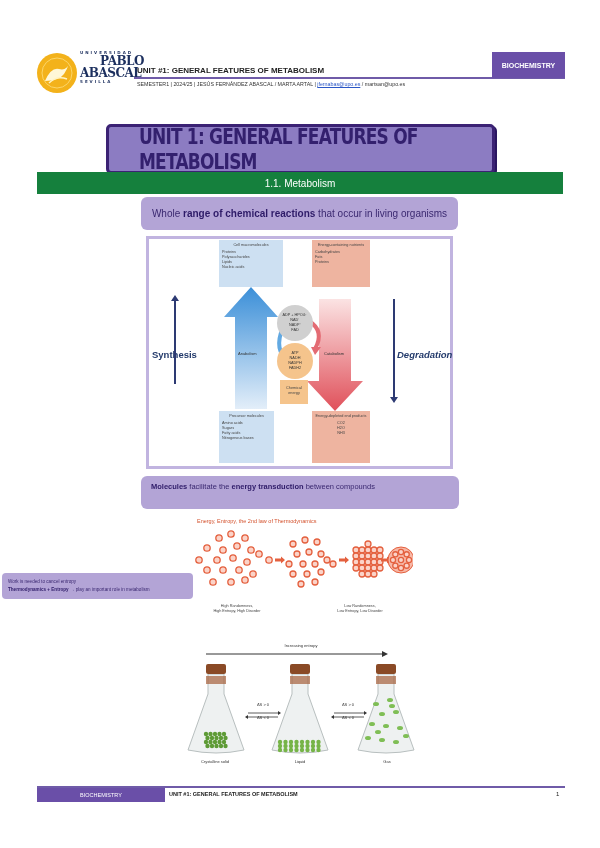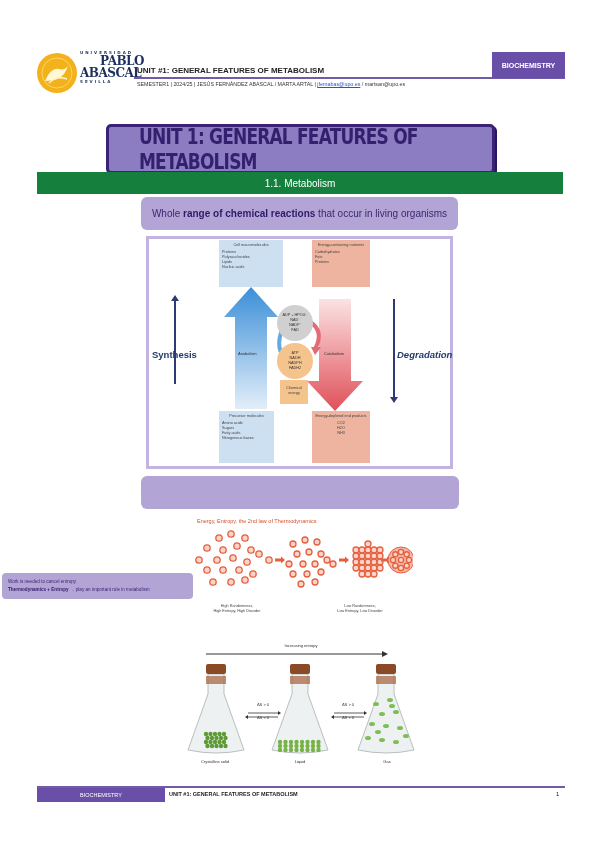--- a/index.html
+++ b/index.html
@@ -160,20 +160,21 @@
 
   <div class="box box-salmon" style="left:163px;top:172px;width:58px;height:52px;text-align:center;">
     <div class="ttl">Energy-depleted end products</div>
     <div>CO2</div>
     <div>H2O</div>
     <div>NH3</div>
   </div>
 </div>
 
 <div class="callout callout-2">
+  <div><b>Molecules</b><span> facilitate the </span><b>energy transduction</b><span> between compounds</span></div>
 </div>
 
 <div class="callout callout-3">
   <div>Work is needed to cancel entropy</div>
   <div><b>Thermodynamics + Entropy</b><span> → play an important role in metabolism</span></div>
 </div>
 
 <div class="fig-title">Energy, Entropy, the 2nd law of Thermodynamics</div>
 <svg id="entropy-svg" width="220" height="70" style="position:absolute;left:193px;top:530px;">
     <circle cx="26" cy="8" r="3.2" fill="#fbd3c8" stroke="#e4603e" stroke-width="1.3"></circle>

